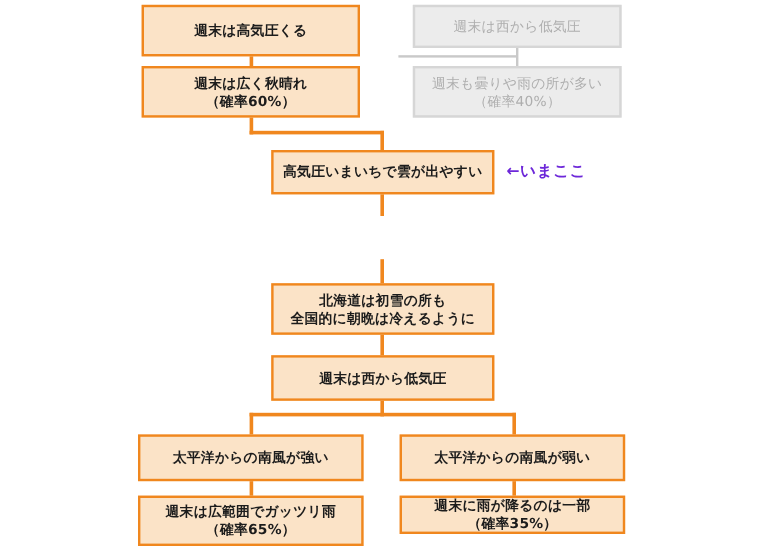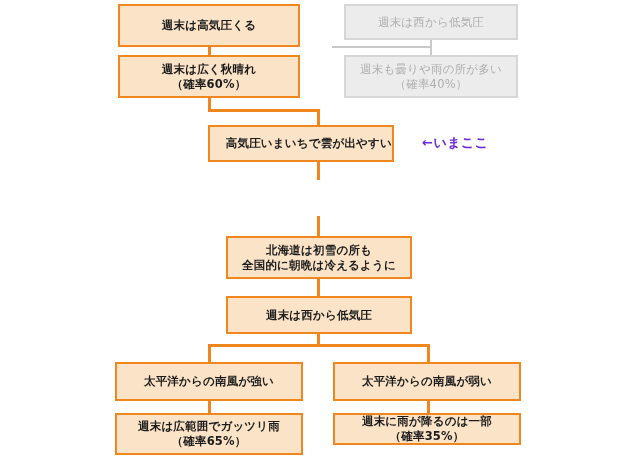--- a/index.html
+++ b/index.html
@@ -112,21 +112,21 @@
 
   <div class="node inactive" style="left:344px; top:4px; width:174px; height:36px;">
     <span class="txt">週末は西から低気圧</span>
   </div>
 
   <div class="node inactive" style="left:344px; top:55px; width:174px; height:43px;">
     <span class="txt">週末も曇りや雨の所が多い
 （確率40%）</span>
   </div>
 
-  <div class="node active" style="left:208px; top:125px; width:186px; height:37px;justify-content:flex-end;">
+  <div class="node active" style="left:226px; top:125px; width:186px; height:37px;">
     <span class="txt">高気圧いまいちで雲が出やすい</span>
   </div>
 
 
   <div class="node active" style="left:226px; top:236px; width:186px; height:43px;">
     <span class="txt">北海道は初雪の所も
 全国的に朝晩は冷えるように</span>
   </div>
 
   <div class="node active" style="left:226px; top:296px; width:186px; height:38px;">

